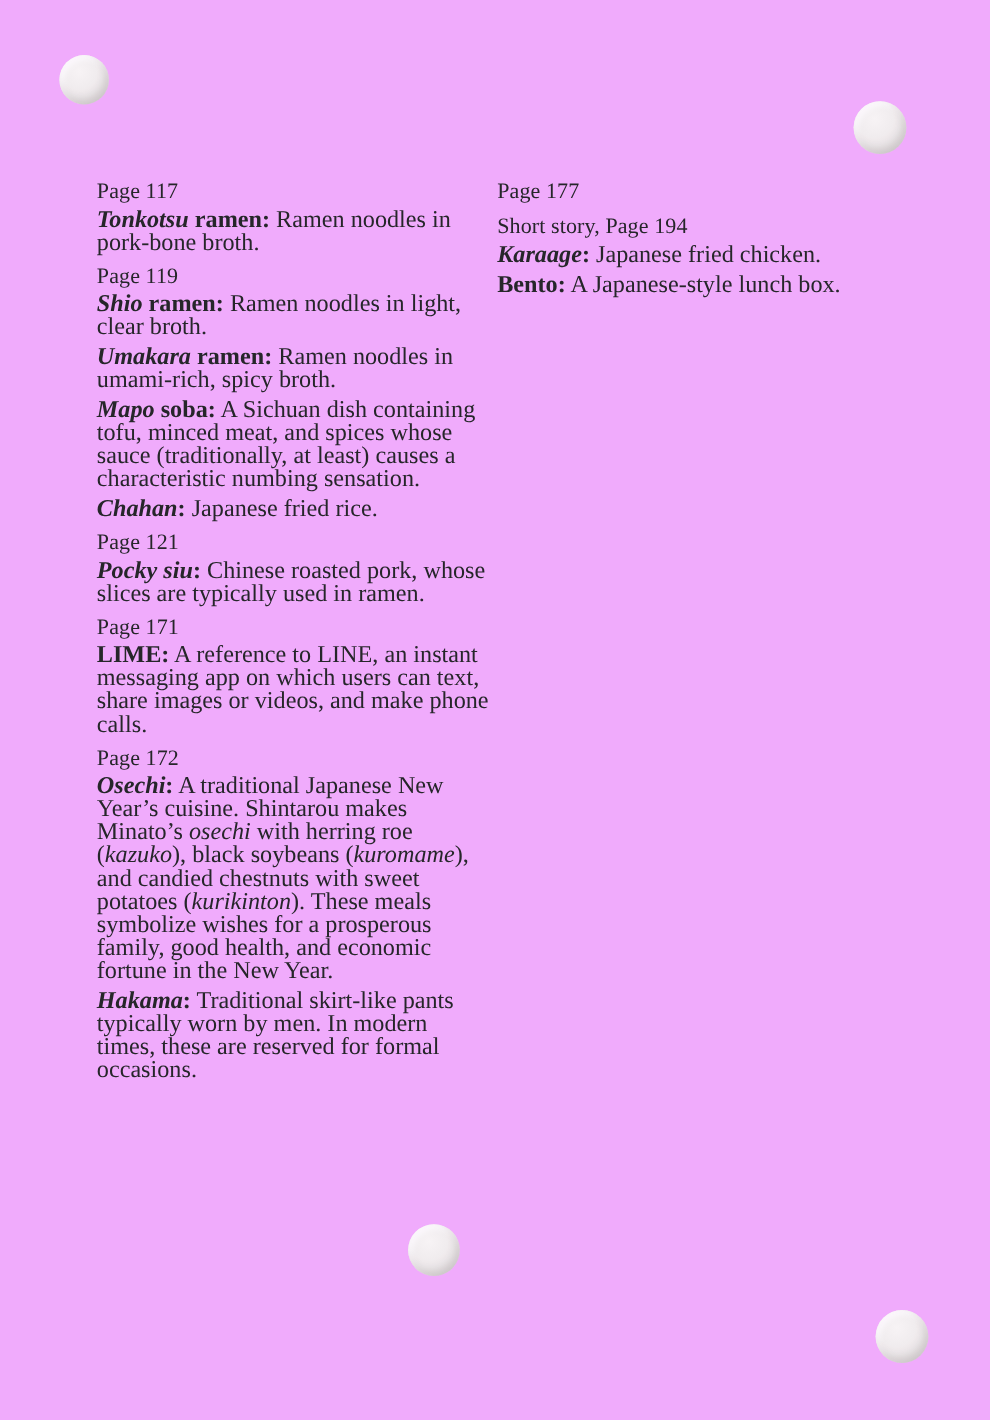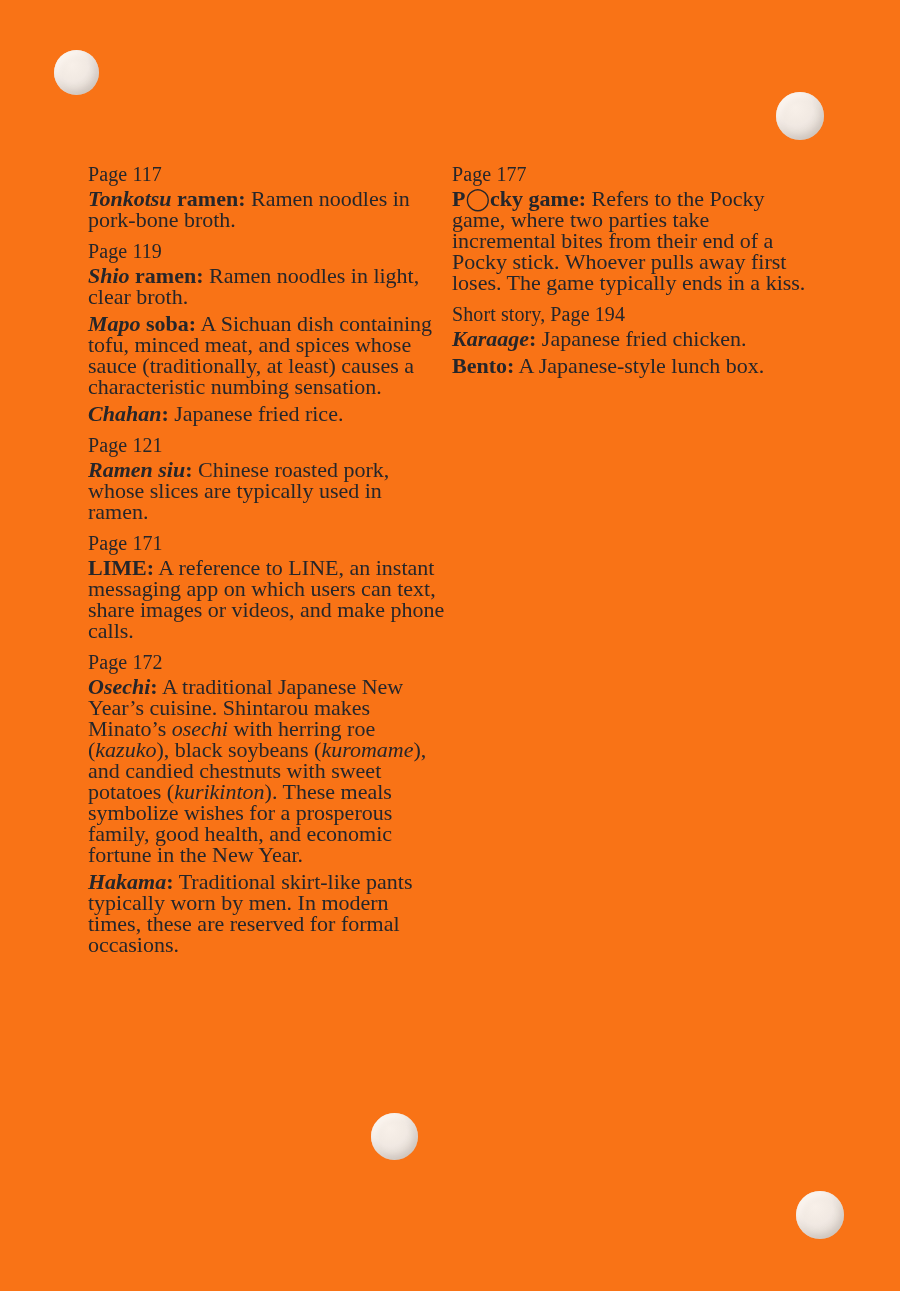--- a/index.html
+++ b/index.html
@@ -4,21 +4,21 @@
 <style>
   html, body {
     margin: 0;
     padding: 0;
     background: #ffffff;
   }
   .page {
     position: relative;
     width: 900px;
     height: 1291px;
-    background: #f97316;
+    background: #f0abfc;
     overflow: hidden;
     font-family: "Liberation Serif", "DejaVu Serif", serif;
     color: #26262a;
   }
   .col {
     position: absolute;
     top: 163px;
   }
   .col-left  { left: 88px;  width: 357px; }
   .col-right { left: 452px; width: 362px; }
@@ -66,30 +66,30 @@
       <div class="bubble" style="left: 54px; top: 50px; width: 45px; height: 45px;"></div>
       <div class="bubble" style="left: 776px; top: 92px; width: 48px; height: 48px;"></div>
       <div class="bubble" style="left: 371px; top: 1113px; width: 47px; height: 47px;"></div>
       <div class="bubble" style="left: 796px; top: 1191px; width: 48px; height: 48px;"></div>
     </div>
   <div class="col col-left">
       <div class="heading">Page 117</div>
       <p class="entry"><span class="seg-bi">Tonkotsu</span><span class="seg-b"> ramen:</span><span class="seg-r"> Ramen noodles in pork-bone broth.</span></p>
       <div class="heading">Page 119</div>
       <p class="entry"><span class="seg-bi">Shio</span><span class="seg-b"> ramen:</span><span class="seg-r"> Ramen noodles in light, clear broth.</span></p>
+      <p class="entry"><span class="seg-bi">Umakara</span><span class="seg-b"> ramen:</span><span class="seg-r"> Ramen noodles in umami-rich, spicy broth.</span></p>
       <p class="entry"><span class="seg-bi">Mapo</span><span class="seg-b"> soba:</span><span class="seg-r"> A Sichuan dish containing tofu, minced meat, and spices whose sauce (traditionally, at least) causes a characteristic numbing sensation.</span></p>
       <p class="entry"><span class="seg-bi">Chahan</span><span class="seg-b">:</span><span class="seg-r"> Japanese fried rice.</span></p>
       <div class="heading">Page 121</div>
-      <p class="entry"><span class="seg-bi">Ramen siu</span><span class="seg-b">:</span><span class="seg-r"> Chinese roasted pork, whose slices are typically used in ramen.</span></p>
+      <p class="entry"><span class="seg-bi">Pocky siu</span><span class="seg-b">:</span><span class="seg-r"> Chinese roasted pork, whose slices are typically used in ramen.</span></p>
       <div class="heading">Page 171</div>
       <p class="entry"><span class="seg-b">LIME:</span><span class="seg-r"> A reference to LINE, an instant messaging app on which users can text, share images or videos, and make phone calls.</span></p>
       <div class="heading">Page 172</div>
       <p class="entry"><span class="seg-bi">Osechi</span><span class="seg-b">:</span><span class="seg-r"> A traditional Japanese New Year’s cuisine. Shintarou makes Minato’s </span><span class="seg-i">osechi</span><span class="seg-r"> with herring roe (</span><span class="seg-i">kazuko</span><span class="seg-r">), black soybeans (</span><span class="seg-i">kuromame</span><span class="seg-r">), and candied chestnuts with sweet potatoes (</span><span class="seg-i">kurikinton</span><span class="seg-r">). These meals symbolize wishes for a prosperous family, good health, and economic fortune in the New Year.</span></p>
       <p class="entry"><span class="seg-bi">Hakama</span><span class="seg-b">:</span><span class="seg-r"> Traditional skirt-like pants typically worn by men. In modern times, these are reserved for formal occasions.</span></p>
     </div>
   <div class="col col-right">
       <div class="heading">Page 177</div>
-      <p class="entry"><span class="seg-b">P◯cky game:</span><span class="seg-r"> Refers to the Pocky game, where two parties take incremental bites from their end of a Pocky stick. Whoever pulls away first loses. The game typically ends in a kiss.</span></p>
       <div class="heading">Short story, Page 194</div>
       <p class="entry"><span class="seg-bi">Karaage</span><span class="seg-b">:</span><span class="seg-r"> Japanese fried chicken.</span></p>
       <p class="entry"><span class="seg-b">Bento:</span><span class="seg-r"> A Japanese-style lunch box.</span></p>
     </div>
 </div>
 
 </body></html>

